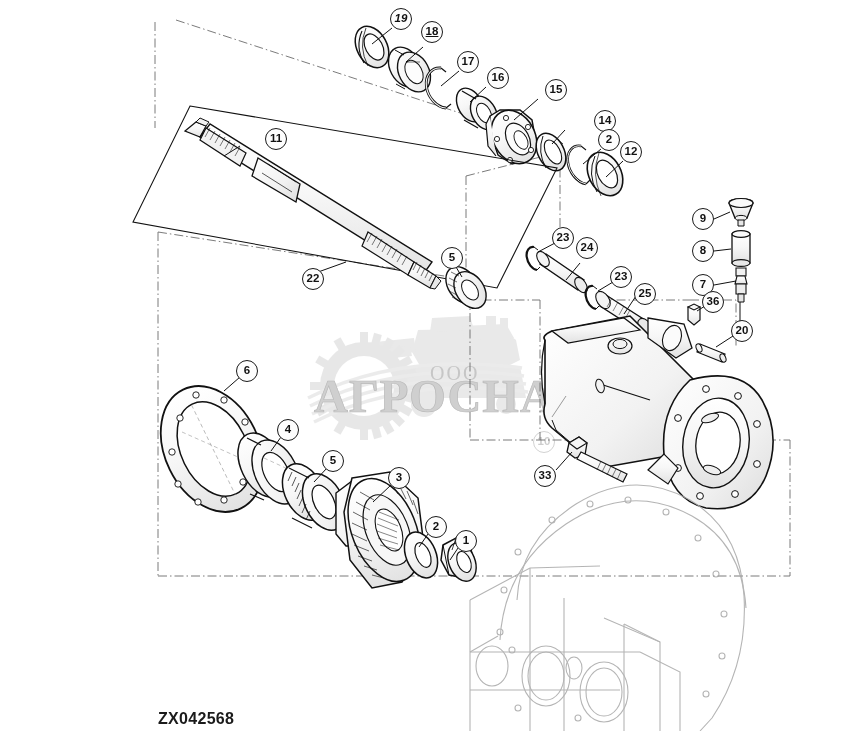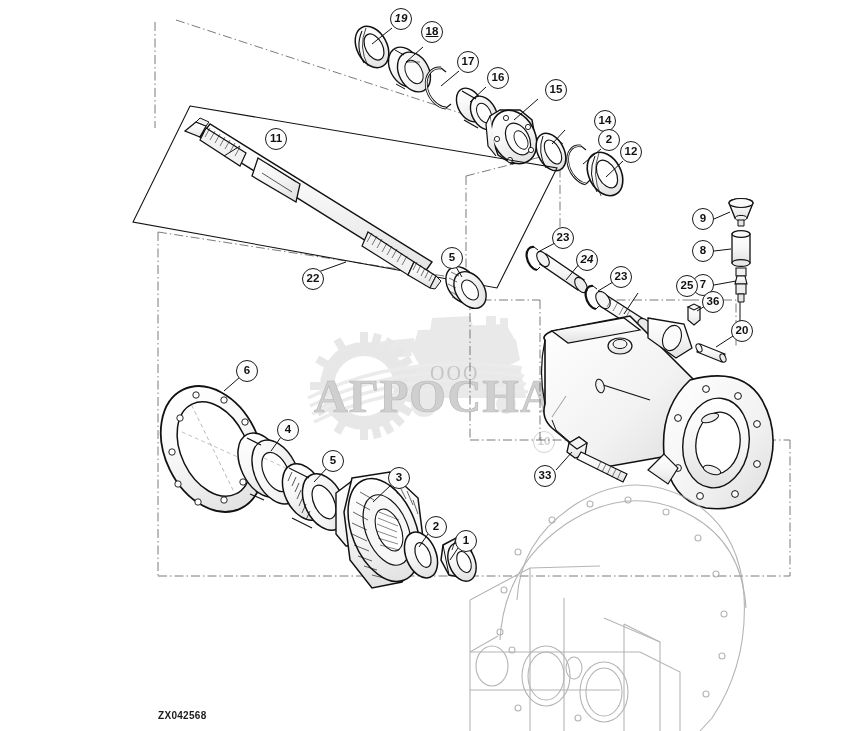--- a/index.html
+++ b/index.html
@@ -10,21 +10,21 @@
     position:absolute;width:22px;height:22px;border-radius:50%;
     border:1.3px solid #1a1a1a;background:#fdfdfd;
     display:flex;align-items:center;justify-content:center;
     font-family:"Liberation Sans",sans-serif;font-size:11.5px;font-weight:bold;
     color:#111;line-height:1;box-sizing:border-box;
     transform:translate(-50%,-50%);
   }
   .callout.faint{opacity:.30;border-color:#6b6b6b;color:#5d5d5d;background:transparent;}
   #partnum{
     position:absolute;left:158px;top:710px;
-    font-family:"Liberation Sans",sans-serif;font-size:10px;font-weight:bold;
+    font-family:"Liberation Sans",sans-serif;font-size:16px;font-weight:bold;
     color:#1b1b1b;letter-spacing:.3px;
   }
 </style>
 </head>
 <body>
 
 <div id="stage">
 
   <svg id="artboard" viewBox="0 0 841 731">
     <defs>
@@ -545,23 +545,23 @@
       <div class="callout" style="left: 631px; top: 152px;">12</div>
       <div class="callout" style="left: 264px; top: 139px; margin-left: 12px;">11</div>
       <div class="callout" style="left: 313px; top: 279px;">22</div>
       <div class="callout" style="left: 452px; top: 258px;">5</div>
       <div class="callout" style="left: 703px; top: 219px;">9</div>
       <div class="callout" style="left: 703px; top: 251px;">8</div>
       <div class="callout" style="left: 703px; top: 285px;">7</div>
       <div class="callout" style="left: 713px; top: 302px;">36</div>
       <div class="callout" style="left: 742px; top: 331px; text-align: center;">20</div>
       <div class="callout" style="left: 563px; top: 238px;">23</div>
-      <div class="callout" style="left: 587px; top: 260px; font-style: italic;">24</div>
+      <div class="callout" style="left: 587px; top: 248px;">24</div>
       <div class="callout" style="left: 621px; top: 277px;">23</div>
-      <div class="callout" style="left: 645px; top: 286px; margin-left: 42px;">25</div>
+      <div class="callout" style="left: 645px; top: 294px;">25</div>
       <div class="callout faint" style="left: 544px; top: 442px;">10</div>
       <div class="callout" style="left: 545px; top: 476px;">33</div>
       <div class="callout" style="left: 247px; top: 371px;">6</div>
       <div class="callout" style="left: 288px; top: 430px;">4</div>
       <div class="callout" style="left: 333px; top: 461px;">5</div>
       <div class="callout" style="left: 399px; top: 478px;">3</div>
       <div class="callout" style="left: 436px; top: 527px;">2</div>
       <div class="callout" style="left: 466px; top: 541px;">1</div>
     </div>
 

